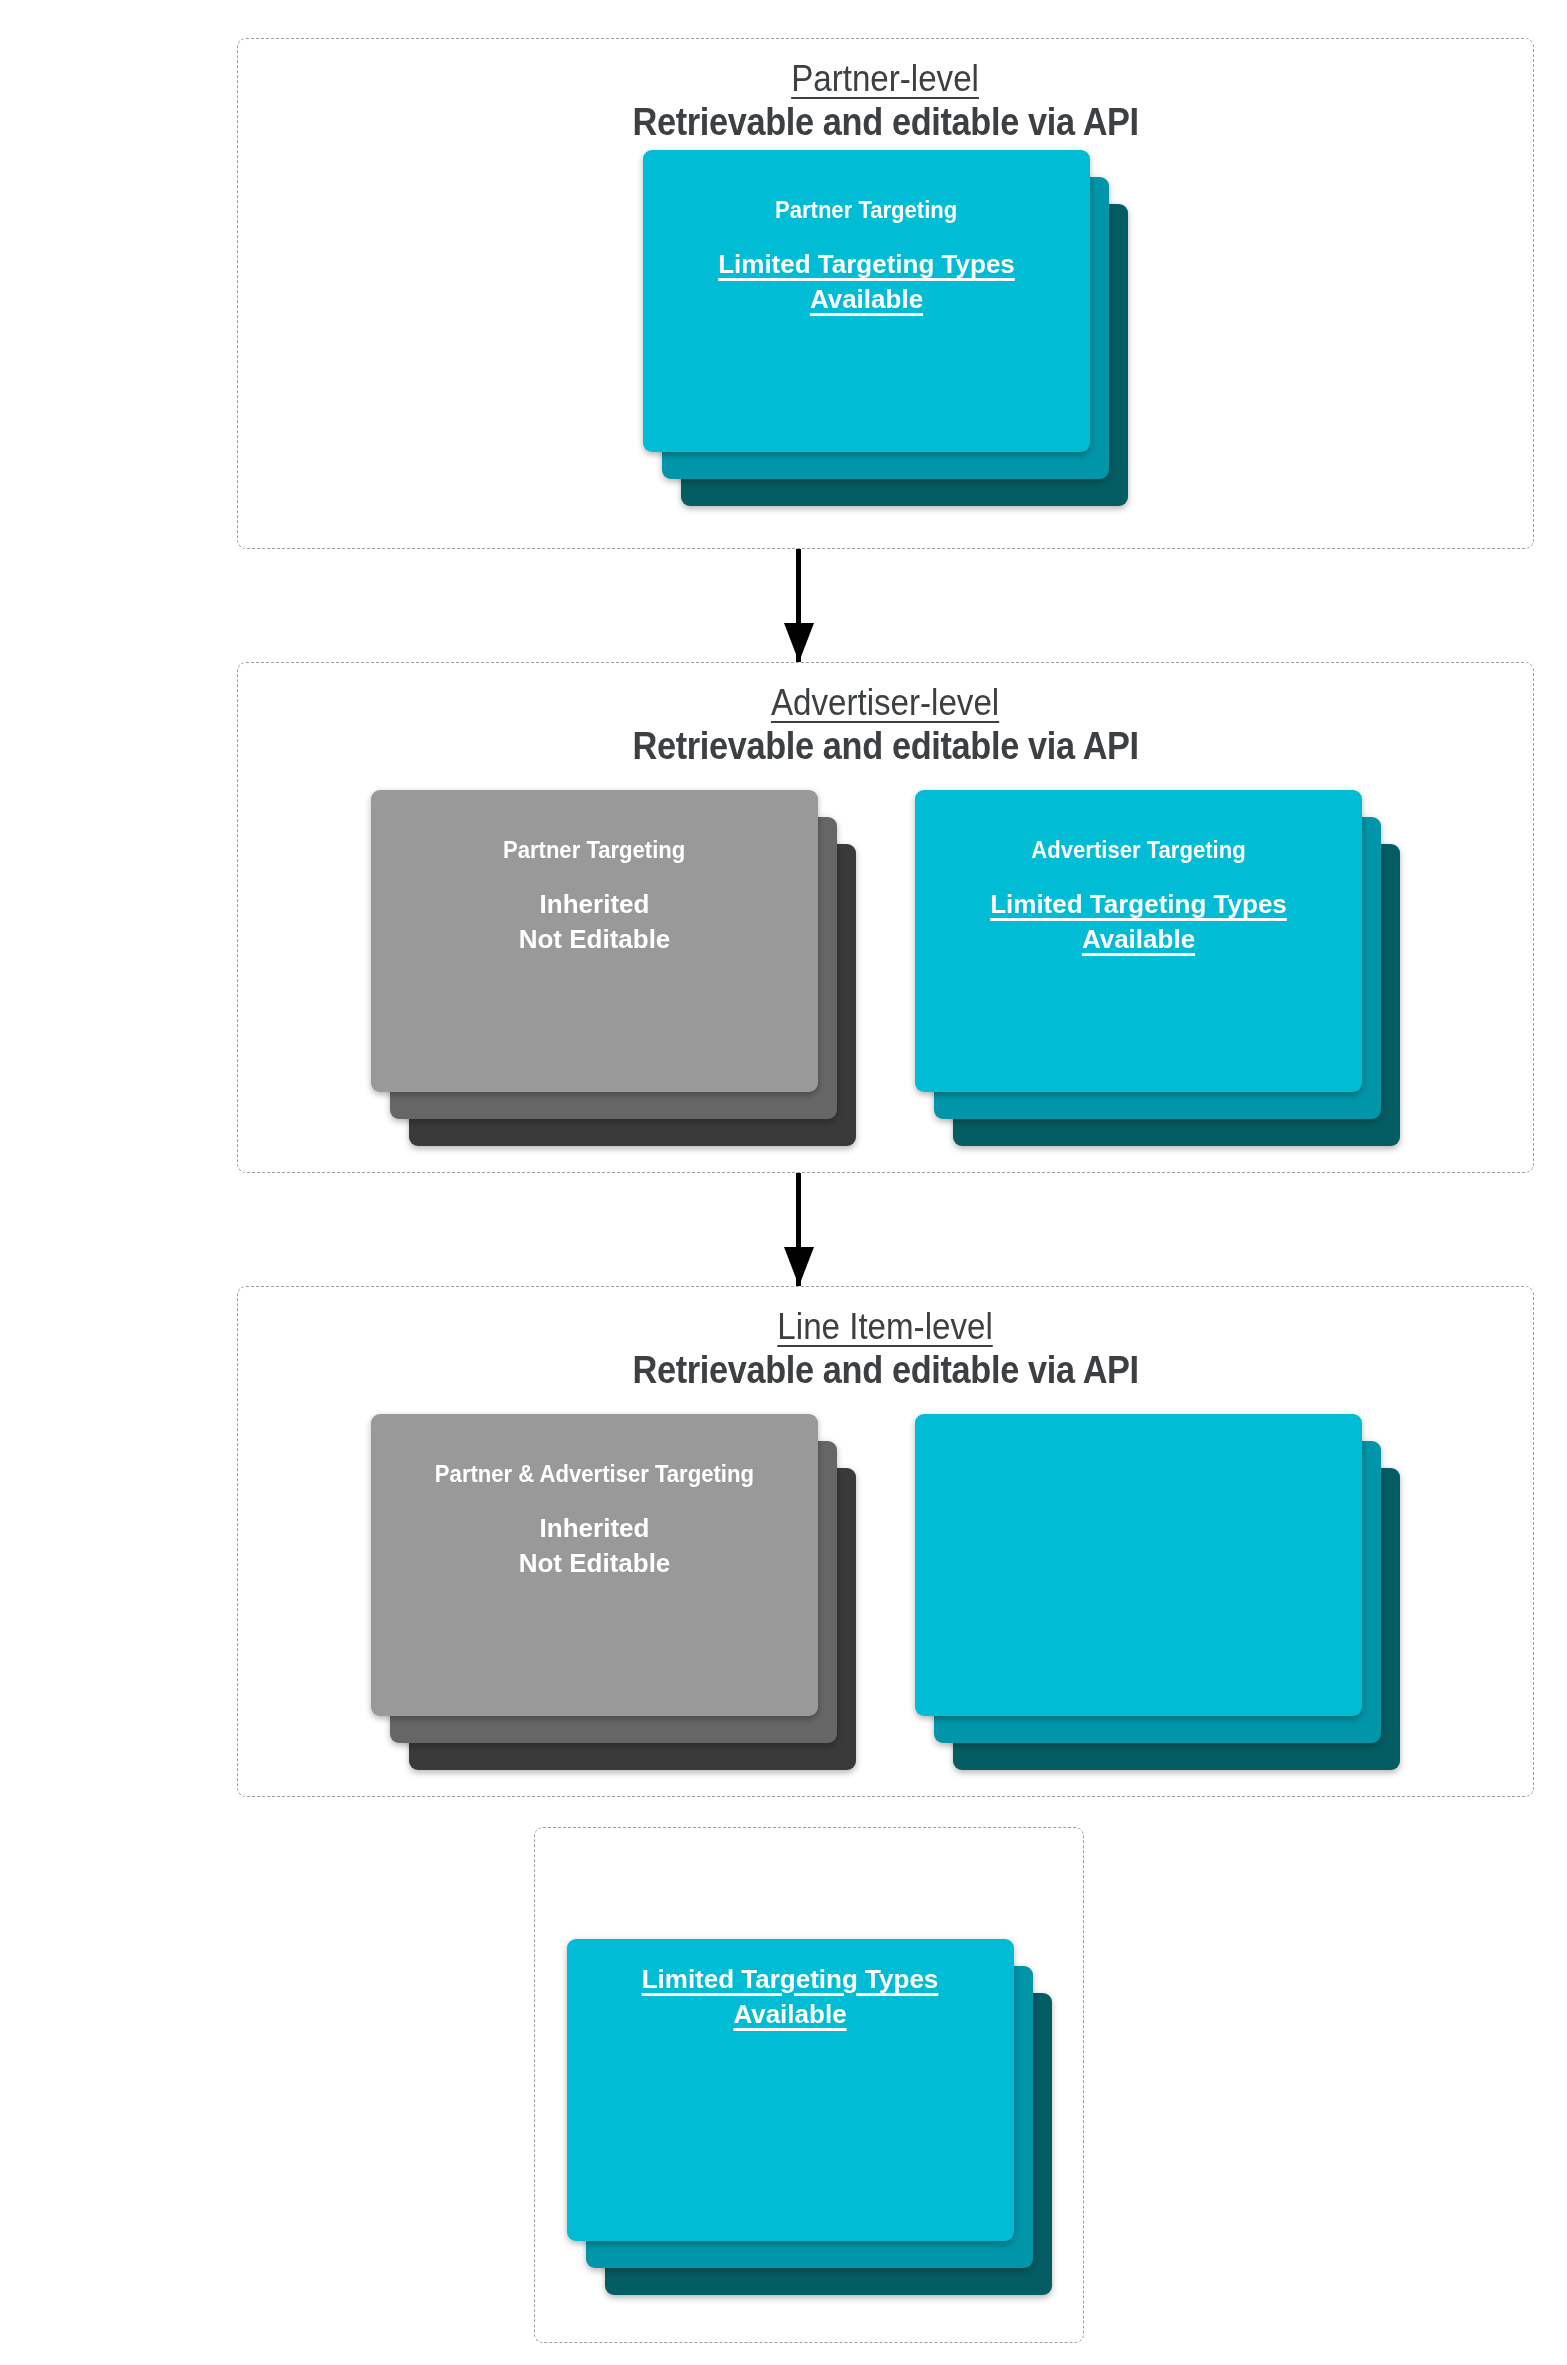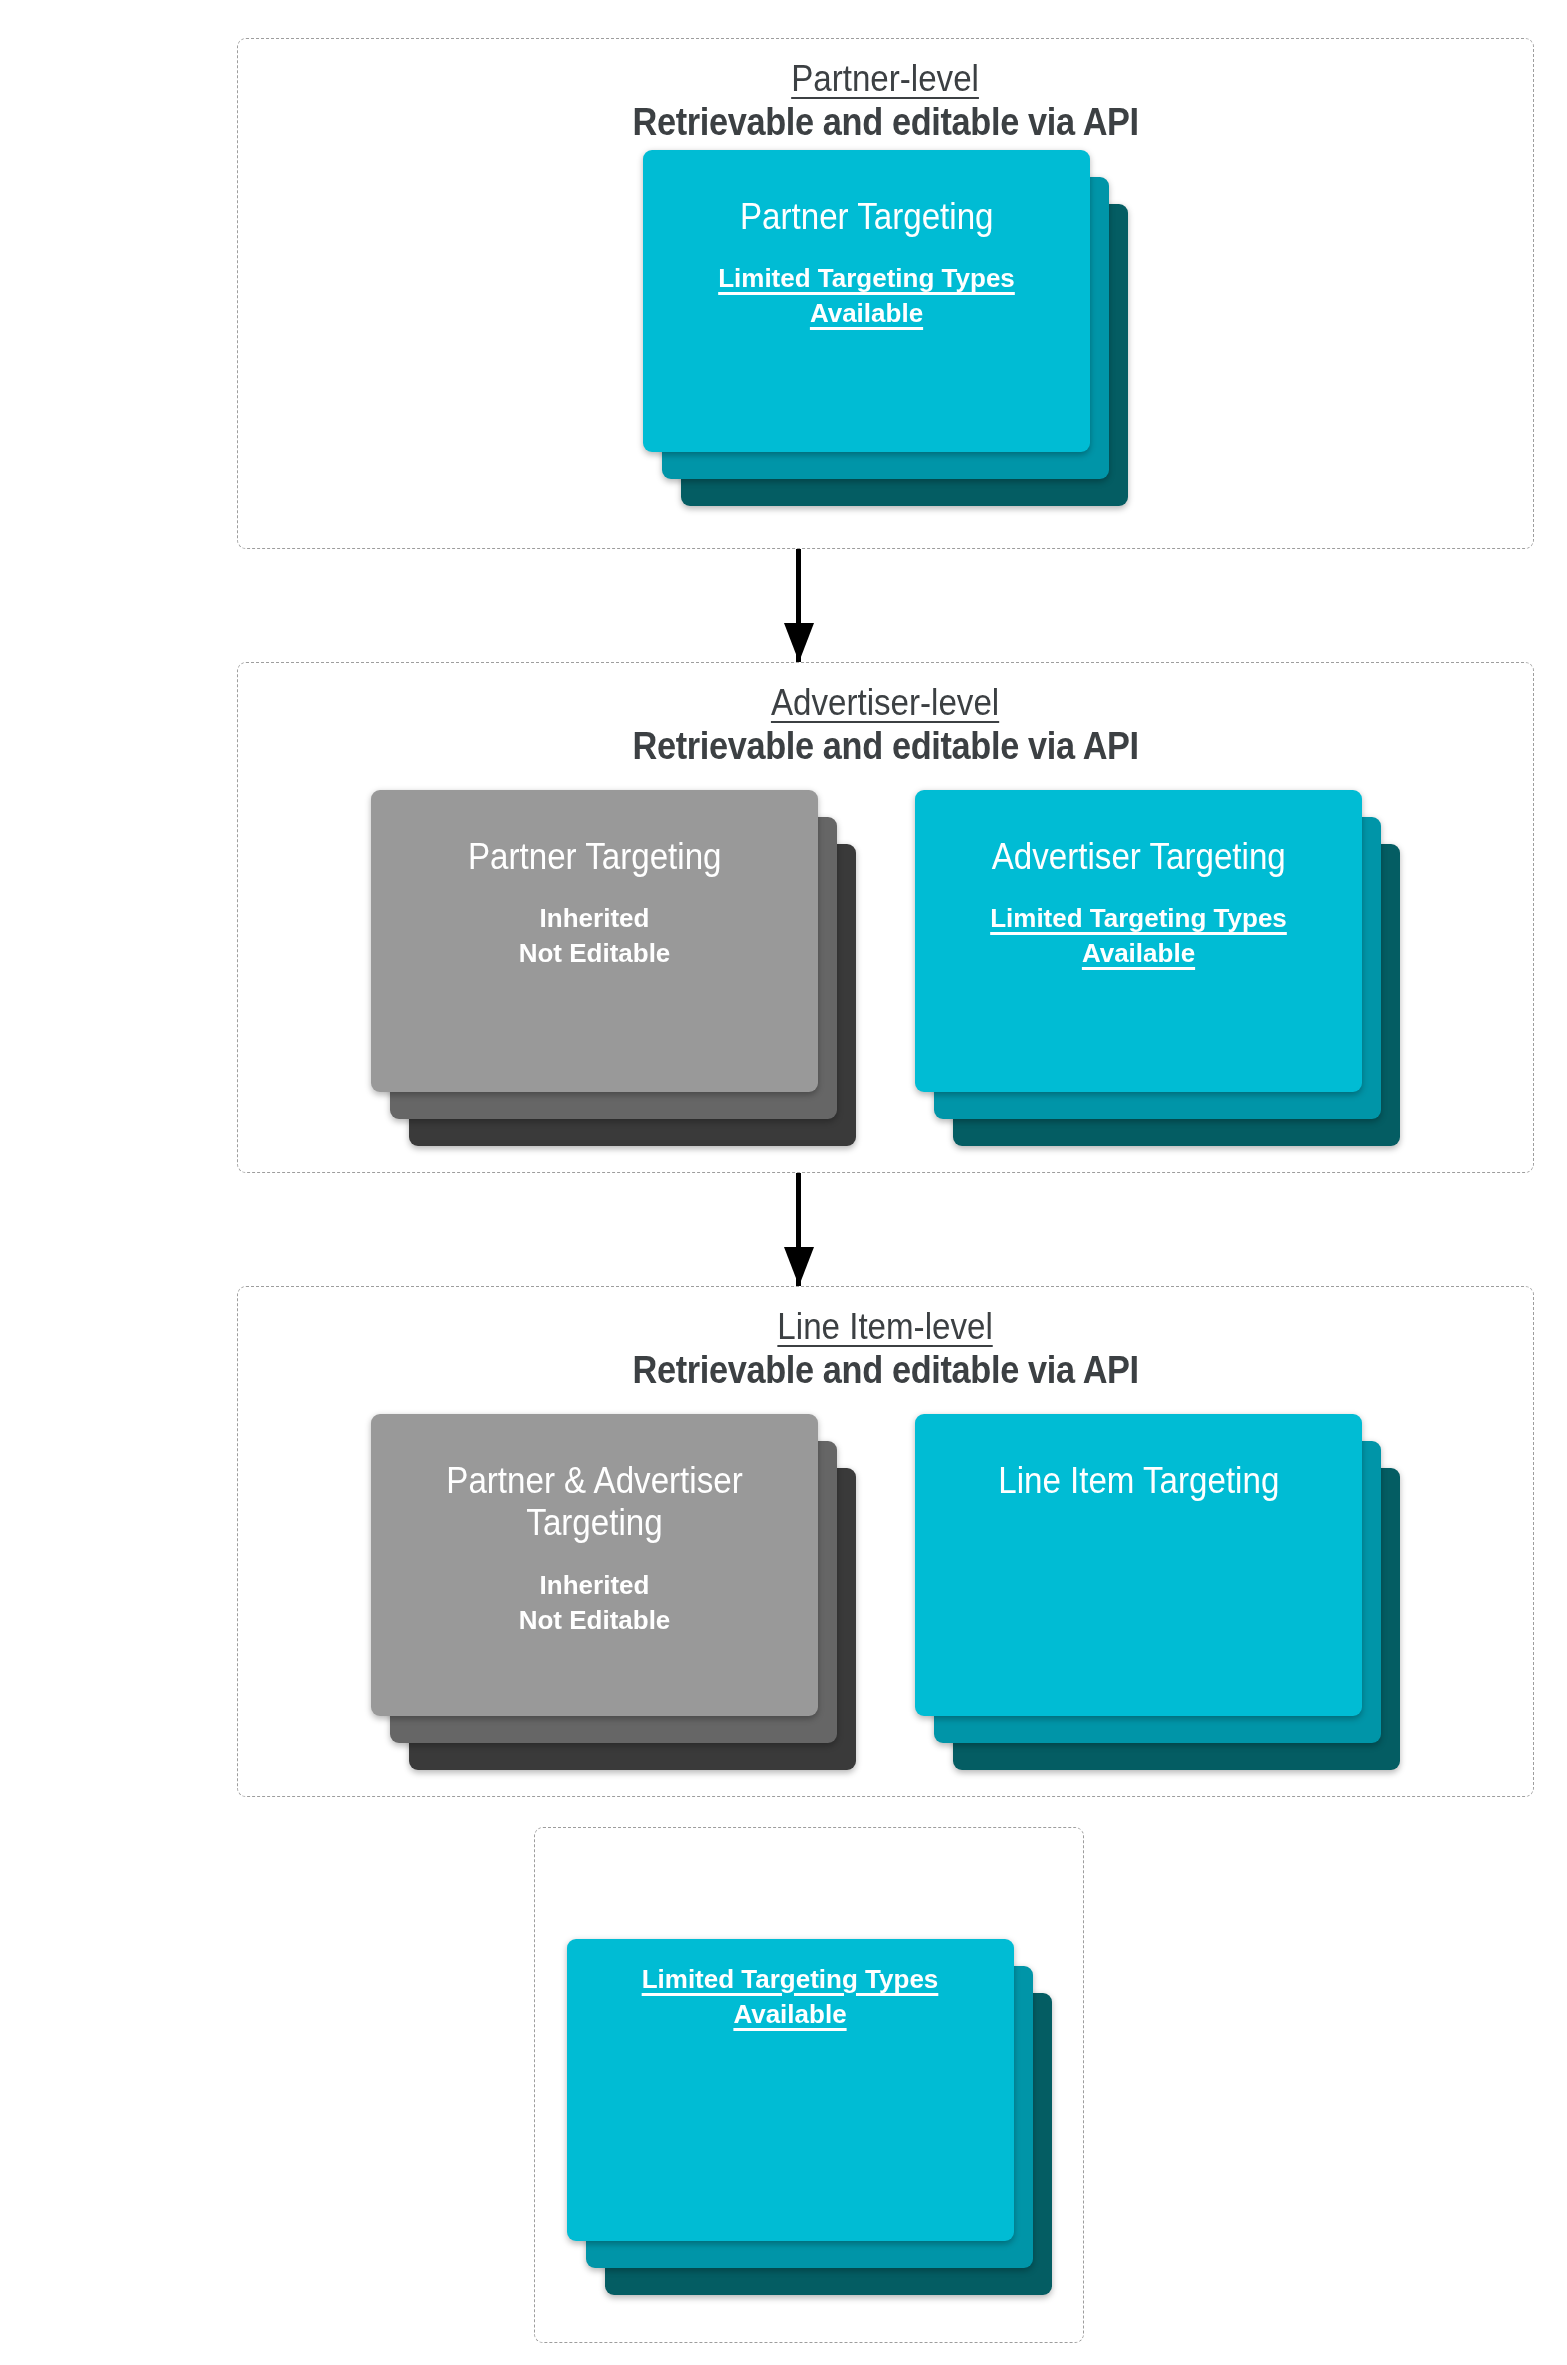--- a/index.html
+++ b/index.html
@@ -78,21 +78,21 @@
   }
   .cyan .card   { background:#00bcd4; }
   .cyan .l-mid  { background:#0095a8; }
   .cyan .l-back { background:#045d63; }
   .gray .card   { background:#999999; }
   .gray .l-mid  { background:#666666; }
   .gray .l-back { background:#3a3a3a; }
 
   .card-title {
     margin:46px 25px 0;
-    font-size:36px; font-weight:400; line-height:1.18;
+    font-size:24px; font-weight:700; line-height:1.18;
   }
   .card-title .t { display:inline-block; transform:scaleX(0.92); }
   .card-body {
     margin:23px 49px 0;
     font-size:26px; font-weight:700; line-height:1.34;
   }
   .card-body .u {
     text-decoration:underline;
     text-decoration-thickness:2.7px;
     text-underline-offset:5.4px;
@@ -174,21 +174,20 @@
         <div class="card-body">
           <div>Inherited</div>
           <div>Not Editable</div>
         </div>
       </div>
     </div>
     <div class="stack cyan">
       <div class="layer l-back"></div>
       <div class="layer l-mid"></div>
       <div class="card">
-        <div class="card-title"><span class="t">Line Item Targeting</span></div>
       </div>
     </div>
   </div>
 </div>
 
 <div class="sec sec-narrow">
   <div class="cards">
     <div class="stack cyan">
       <div class="layer l-back"></div>
       <div class="layer l-mid"></div>

